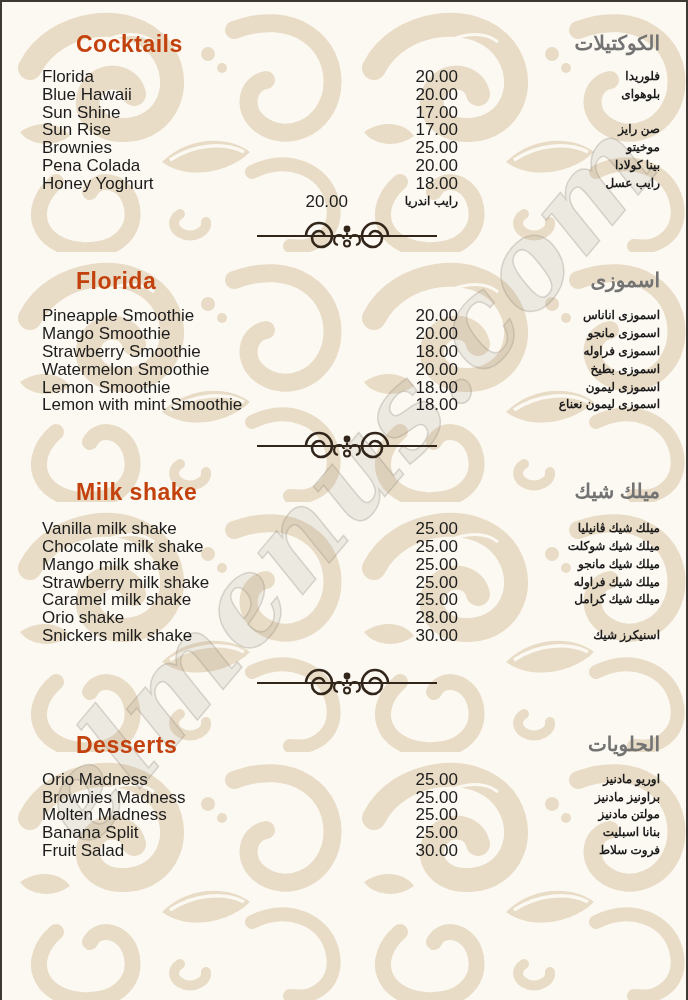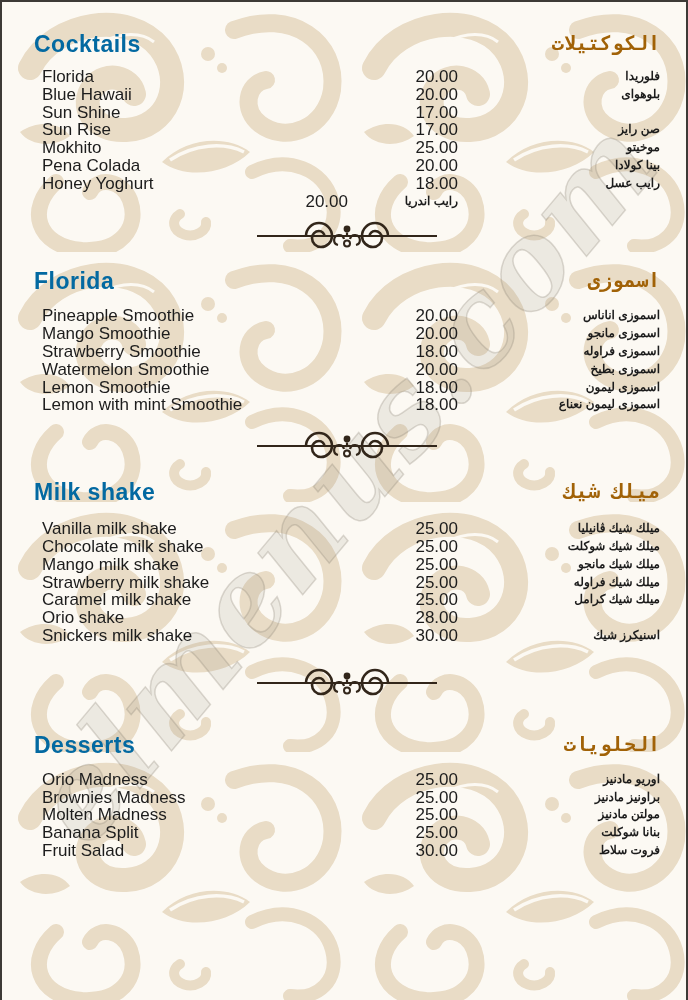--- a/index.html
+++ b/index.html
@@ -33,25 +33,26 @@
     position:absolute; inset:0; z-index:2;
     display:flex; flex-direction:column;
     padding:0 26px 0 32px;
     box-sizing:border-box;
   }
   .section-header {
     display:flex; justify-content:space-between; align-items:flex-start;
   }
   .title-en {
     font-size:23px; font-weight:bold; letter-spacing:0.5px;
-    color:#0369a1;
+    color:#c2410c;
+    margin-left:42px;
   }
   .title-ar {
     font-size:20px; font-weight:bold;
-    direction:rtl; color:#a16207;font-family:Liberation Mono, monospace;
+    direction:rtl; color:#737373;
   }
   .items { display:block; }
   .row {
     display:grid;
     grid-template-columns:306px 110px 1fr;
     line-height:17.8px;
     margin-left:8px;
   }
   .row .en   { font-size:17px; }
   .row .price{ font-size:17px; text-align:right; }
@@ -124,21 +125,21 @@
           <div class="row">
             <span class="en">Sun Shine</span>
             <span class="price">17.00</span>
           </div>
           <div class="row">
             <span class="en">Sun Rise</span>
             <span class="price">17.00</span>
             <span class="ar">صن رايز</span>
           </div>
           <div class="row">
-            <span class="en">Mokhito</span>
+            <span class="en">Brownies</span>
             <span class="price">25.00</span>
             <span class="ar">موخيتو</span>
           </div>
           <div class="row">
             <span class="en">Pena Colada</span>
             <span class="price">20.00</span>
             <span class="ar">بينا كولادا</span>
           </div>
           <div class="row">
             <span class="en">Honey Yoghurt</span>
@@ -290,21 +291,21 @@
             <span class="ar">براونيز مادنيز</span>
           </div>
           <div class="row">
             <span class="en">Molten Madness</span>
             <span class="price">25.00</span>
             <span class="ar">مولتن مادنيز</span>
           </div>
           <div class="row">
             <span class="en">Banana Split</span>
             <span class="price">25.00</span>
-            <span class="ar">بنانا شوكلت</span>
+            <span class="ar">بنانا اسبليت</span>
           </div>
           <div class="row">
             <span class="en">Fruit Salad</span>
             <span class="price">30.00</span>
             <span class="ar">فروت سلاط</span>
           </div>
         </div>
     </section>
 
   </div>

